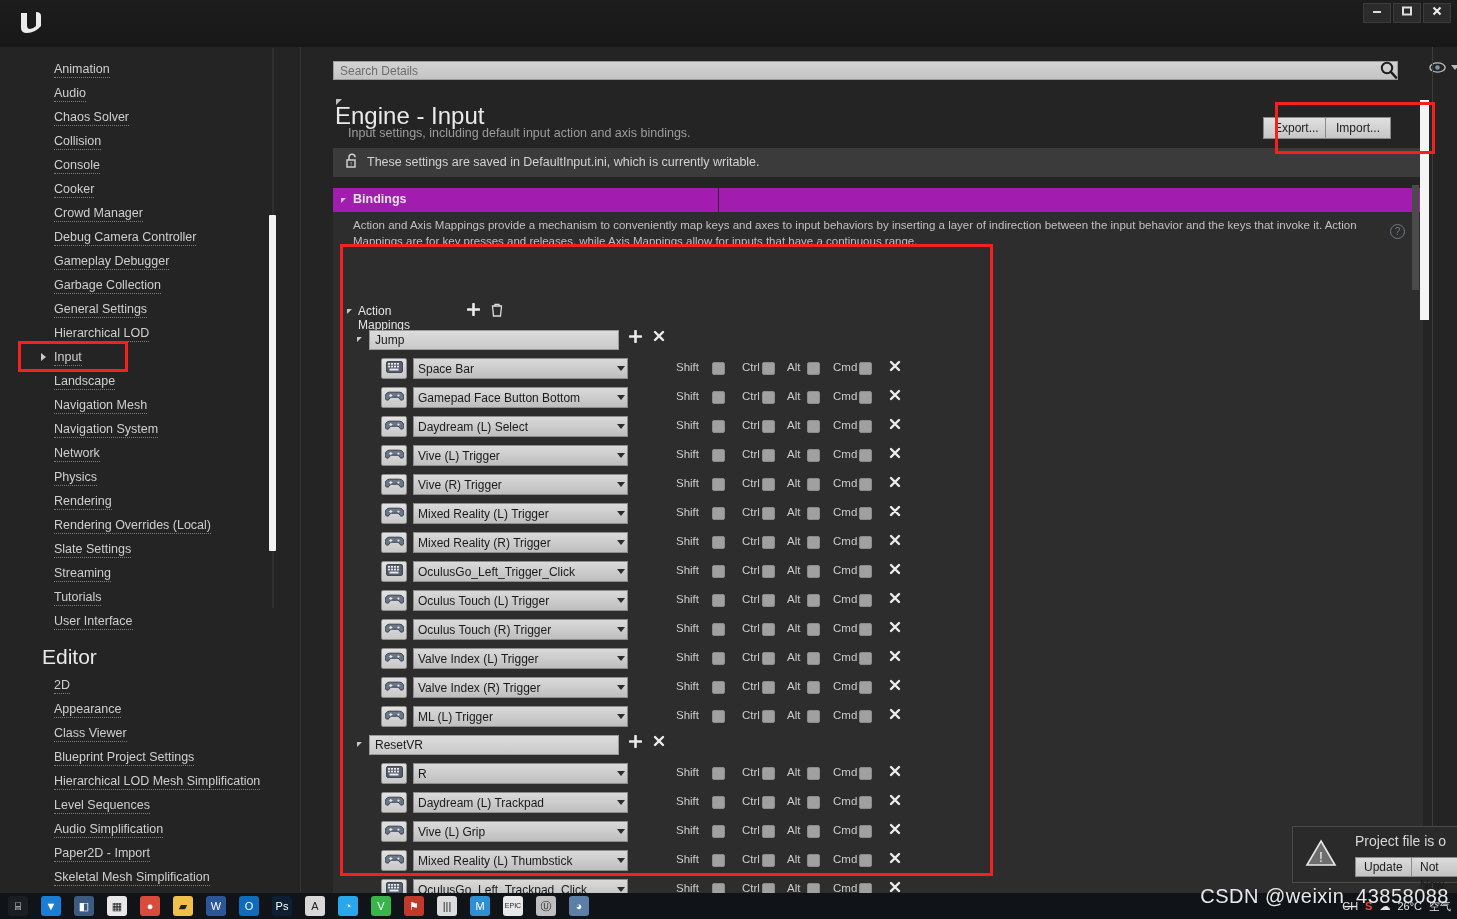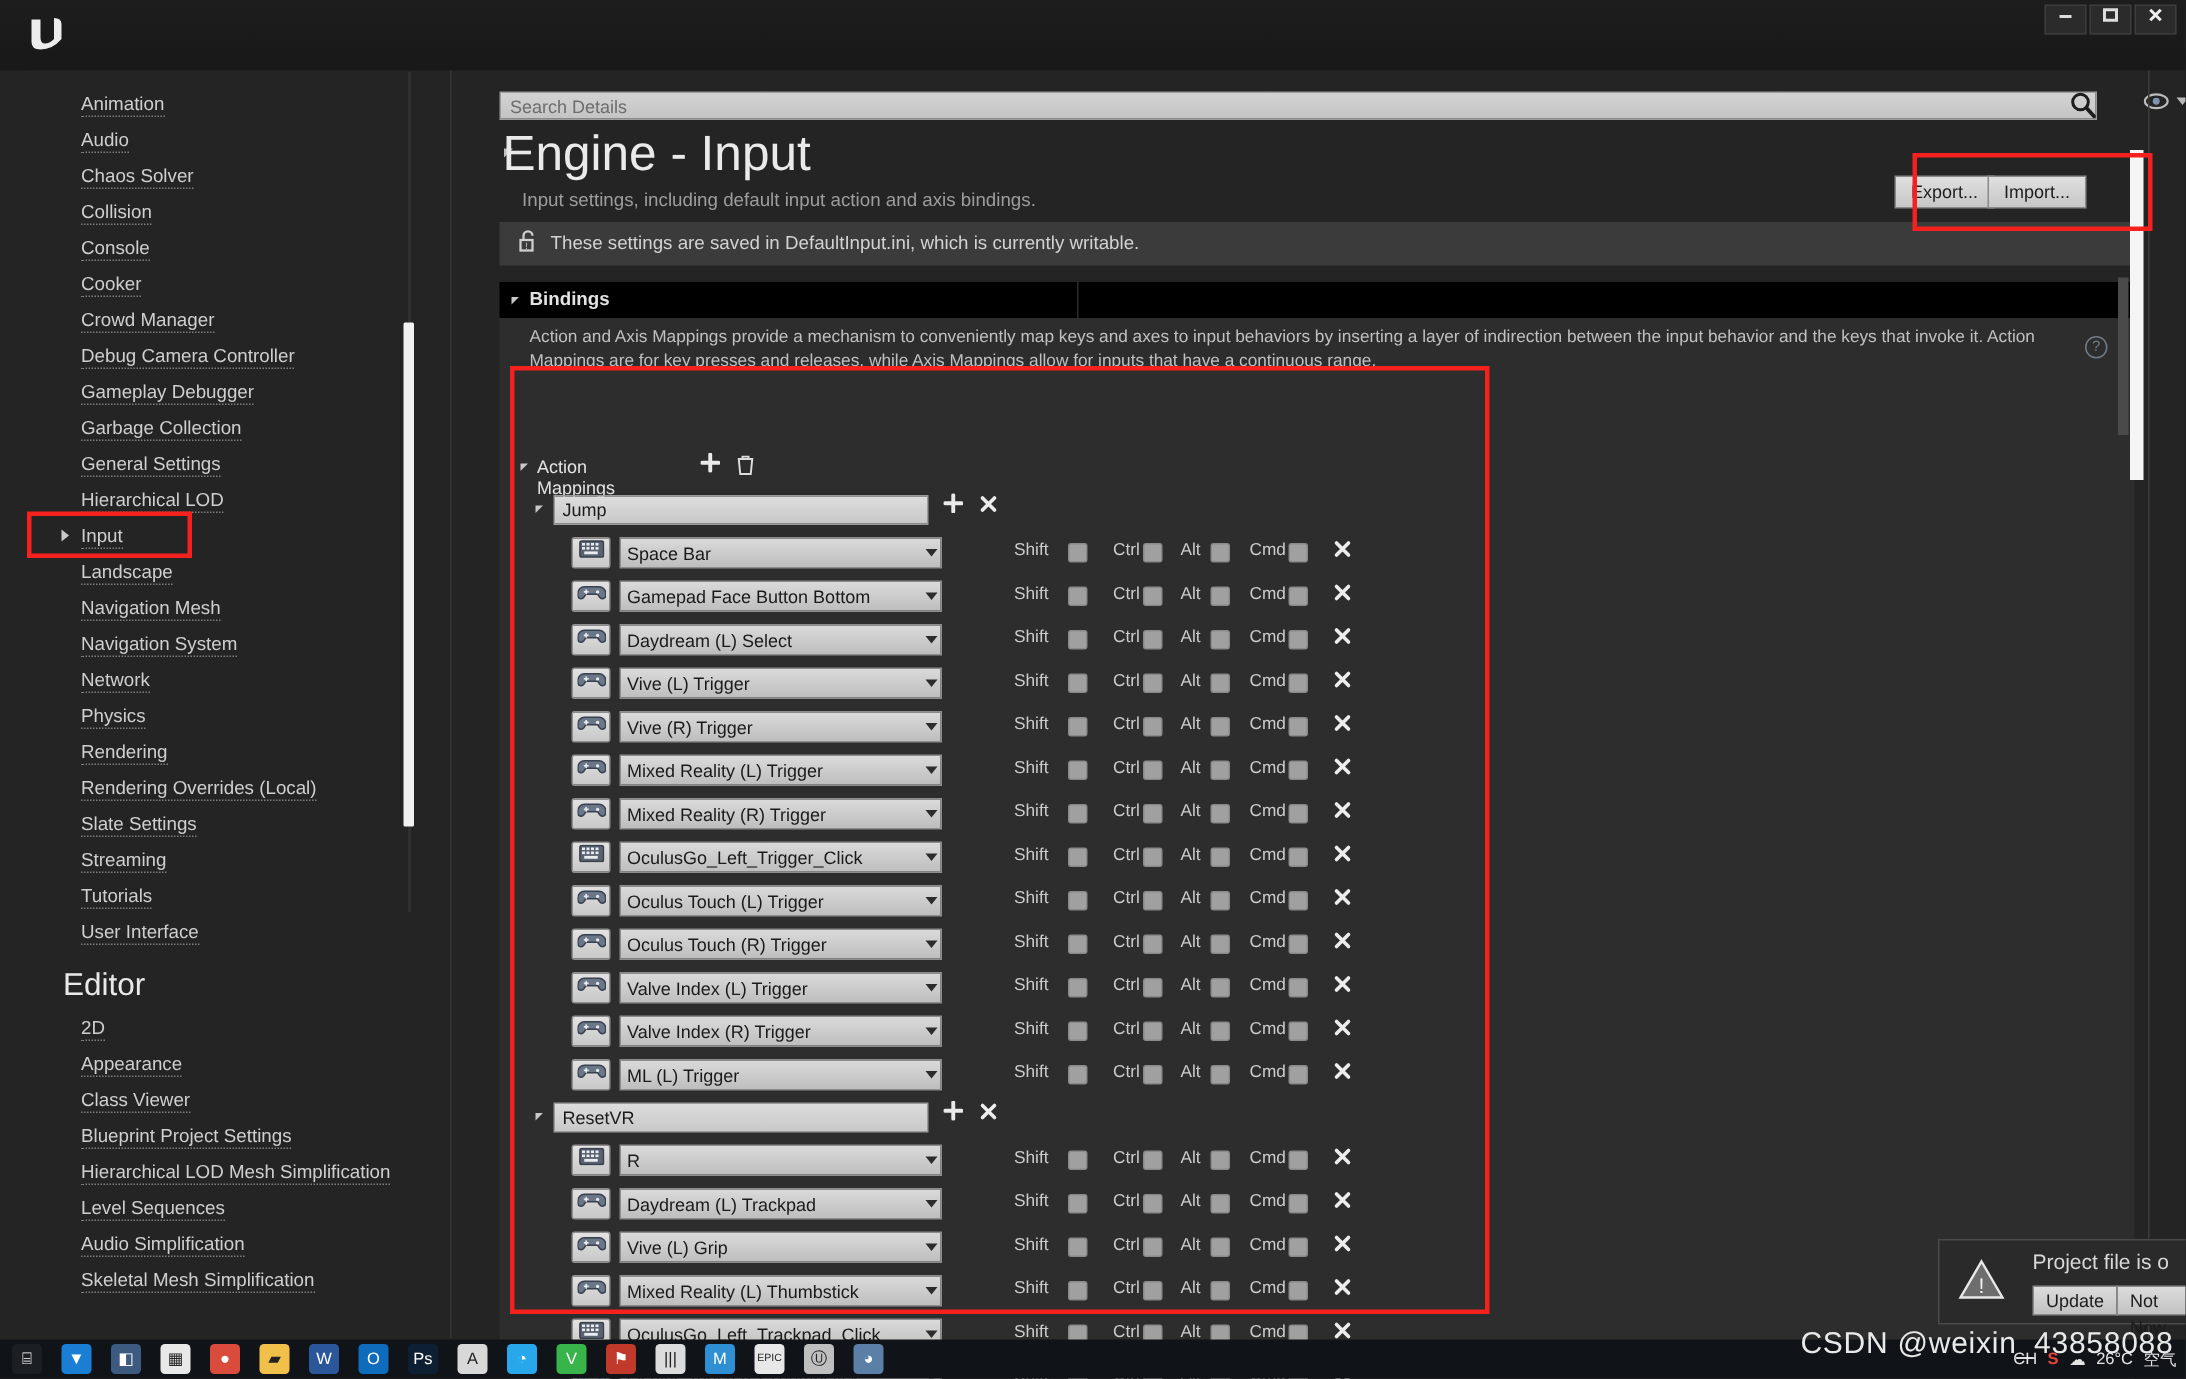--- a/index.html
+++ b/index.html
@@ -60,41 +60,41 @@
     background:linear-gradient(#d3d3d3,#c4c4c4); border:1px solid #9c9c9c;
     font-size:12px; color:#4a4a4a; padding:0 6px; font-family:"Liberation Sans",sans-serif; }
   .search-input::placeholder { color:#6d6d6d; }
   .search-glass { position:absolute; left:1046px; top:-1px; width:22px; height:22px;
     color:#1d1d1d; font-size:16px; }
   .eye-icon { position:absolute; left:1096px; top:0px; color:#b9b9b9; font-size:14px; }
   .eye-caret { position:absolute; left:1118px; top:4px; width:0;height:0;
     border-top:5px solid #b9b9b9; border-left:4px solid transparent;
     border-right:4px solid transparent; }
 
-  .page-title { position:absolute; left:32px; top:36px; font-size:33px;
+  .page-title { position:absolute; left:32px; top:55px; font-size:24px;
     color:#eaeaea; font-weight:normal; }
   .page-title-arrow { position:absolute; left:33px; top:52px; width:0;height:0;
     border-top:6px solid #c0c0c0; border-right:6px solid transparent; }
   .page-sub { position:absolute; left:45px; top:79px; font-size:12.5px; color:#9d9d9d; }
 
   .notice { position:absolute; left:30px; top:101px; width:1090px; height:29px;
     background:#3b3b3b; }
   .notice-lock { position:absolute; left:12px; top:5px; font-size:14px; color:#cfcfcf; }
   .notice-txt { position:absolute; left:34px; top:7px; font-size:12.5px; color:#d2d2d2; }
 
   .btn-row { position:absolute; left:960px; top:70px; width:180px; height:28px; }
   .ue-btn { position:absolute; top:0; height:22px; min-width:55px; padding:0 10px;
     background:linear-gradient(#e0e0e0,#c6c6c6); border:1px solid #8a8a8a;
     font-size:12px; color:#1d1d1d; line-height:20px; cursor:pointer; }
   .btn-export { left:0; }
   .btn-import { left:62px; }
 
   
   .bindings-hdr { position:absolute; left:30px; top:141px; width:1090px; height:24px;
-    background:#000000; }
+    background:#a21caf; }
   .bindings-hdr .col-split { position:absolute; left:385px; top:0; width:1px;
     height:24px; background:#2a2a2a; }
   .bindings-hdr .lbl { position:absolute; left:20px; top:4px; font-size:12.5px;
     color:#e3e3e3; font-weight:bold; }
   .bindings-hdr .arr { position:absolute; left:8px; top:10px; width:0;height:0;
     border-top:5px solid #c8c8c8; border-right:5px solid transparent; }
 
   .bindings-desc { position:absolute; left:30px; top:165px; width:1090px; height:40px;
     background:#2d2d2d; overflow:hidden; }
   .bindings-desc p { position:absolute; left:20px; top:5px; width:1025px;
@@ -238,20 +238,21 @@
         <div class="side-item"><span class="txt">Tutorials</span></div>
         <div class="side-item"><span class="txt">User Interface</span></div>
         <div class="side-group">Editor</div>
         <div class="side-item"><span class="txt">2D</span></div>
         <div class="side-item"><span class="txt">Appearance</span></div>
         <div class="side-item"><span class="txt">Class Viewer</span></div>
         <div class="side-item"><span class="txt">Blueprint Project Settings</span></div>
         <div class="side-item"><span class="txt">Hierarchical LOD Mesh Simplification</span></div>
         <div class="side-item"><span class="txt">Level Sequences</span></div>
         <div class="side-item"><span class="txt">Audio Simplification</span></div>
+        <div class="side-item"><span class="txt">Paper2D - Import</span></div>
         <div class="side-item"><span class="txt">Skeletal Mesh Simplification</span></div>
       </div>
   </div>
   <div class="side-scroll-track"></div>
   <div class="side-scroll-thumb"></div>
   <div class="side-vline"></div>
 
   <div class="main">
 
     <div class="searchbar-row">

